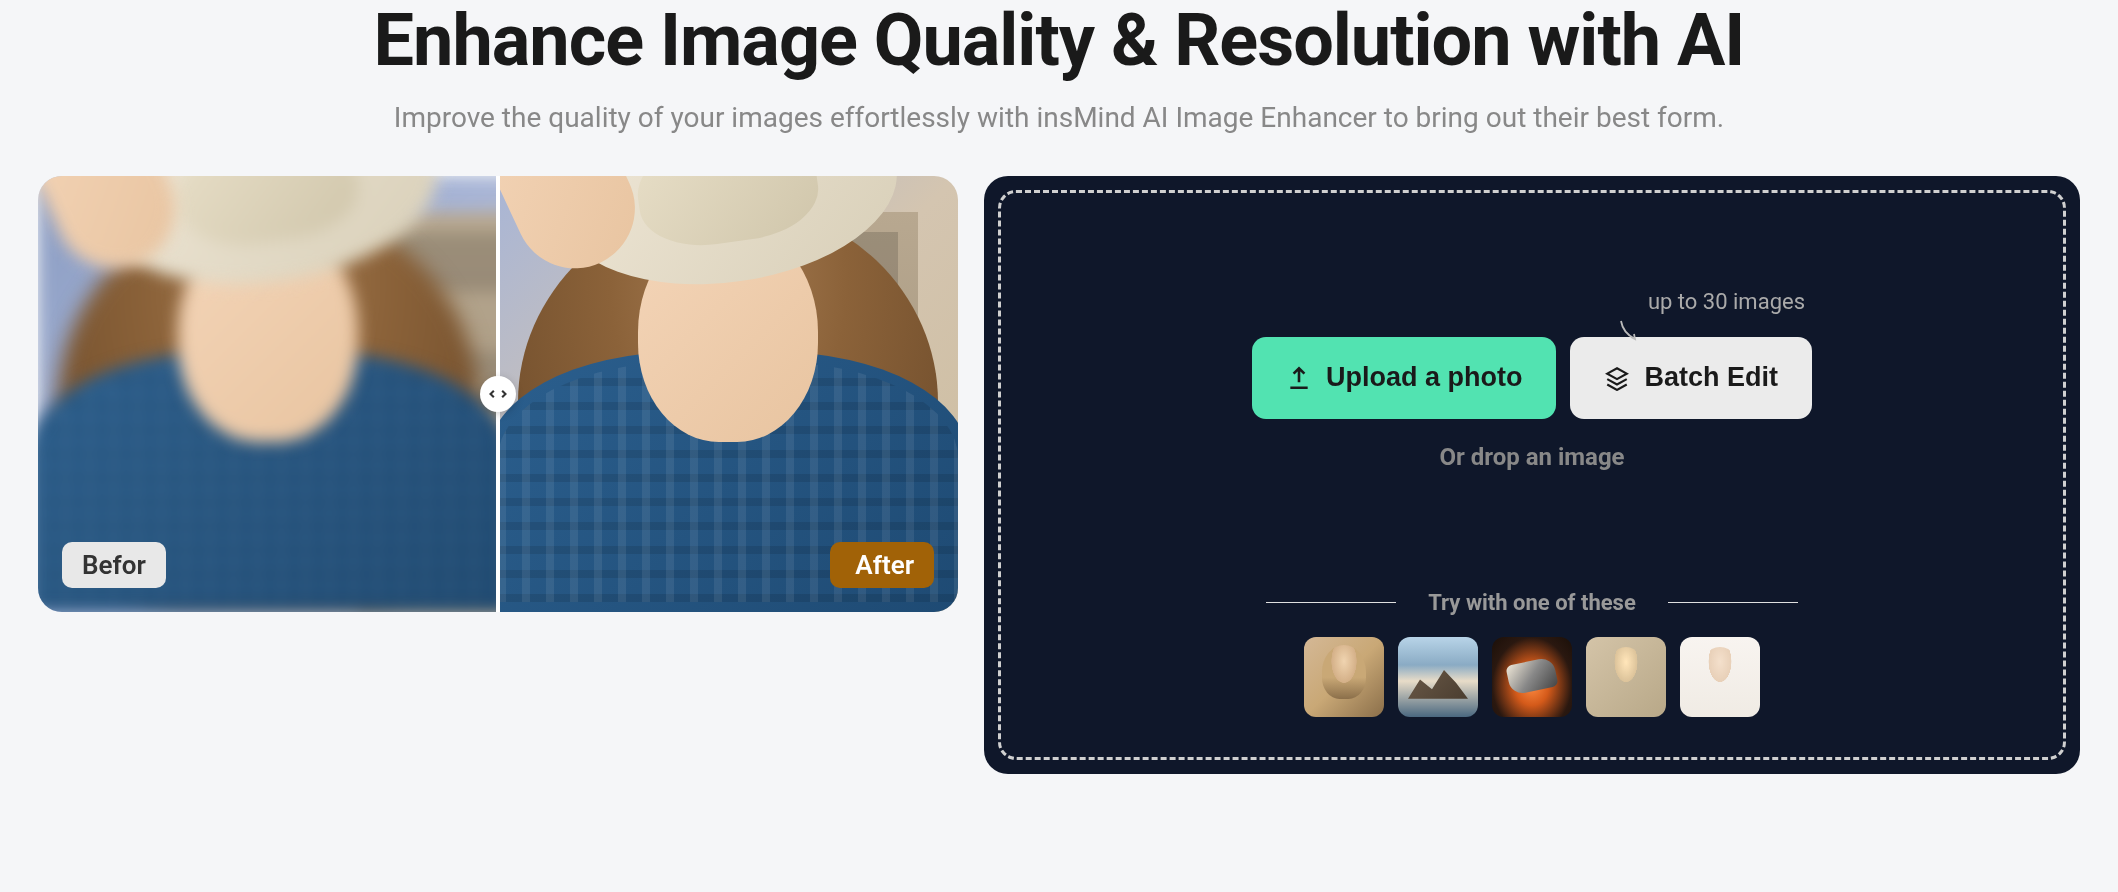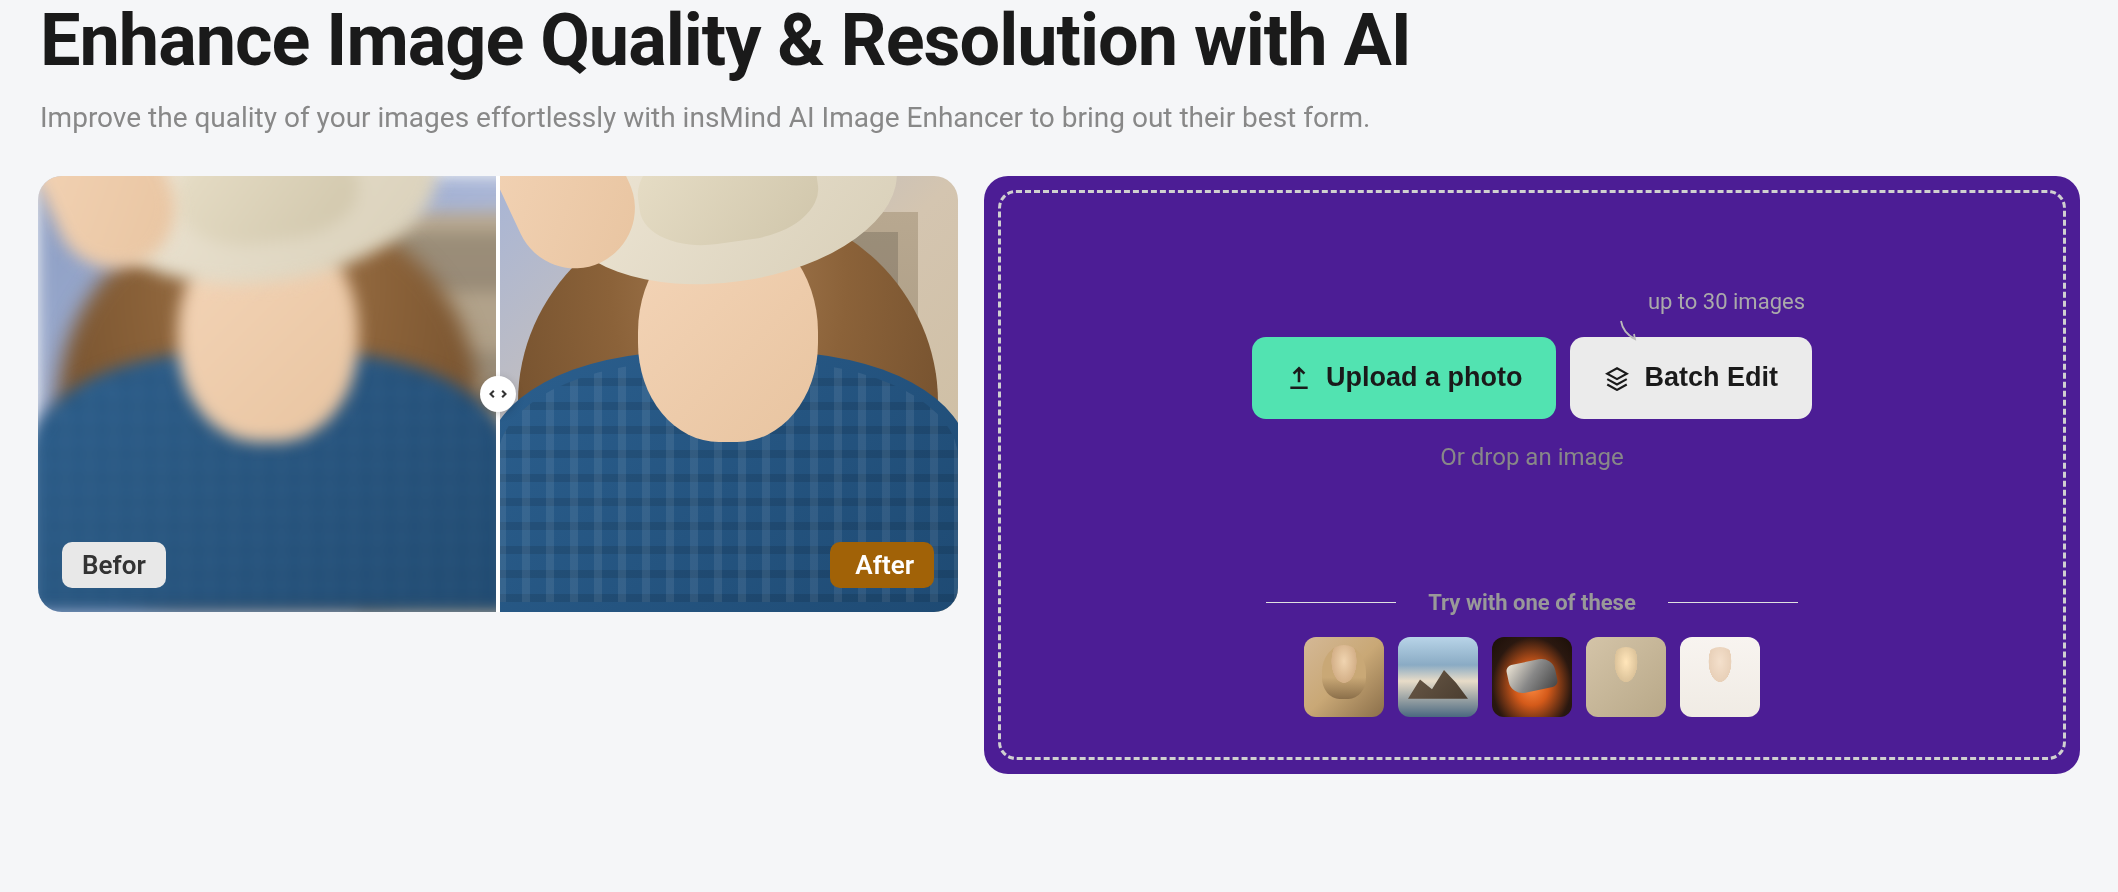--- a/index.html
+++ b/index.html
@@ -1,18 +1,18 @@
 <!DOCTYPE html>
 <html><head>
 <meta charset="utf-8">
 <style>
 * { margin:0; padding:0; box-sizing:border-box; }
 body { font-family:-apple-system,BlinkMacSystemFont,'Segoe UI',Roboto,sans-serif; background:#f5f6f8; width:2118px; height:892px; overflow:hidden; }
 .container { width:100%; padding:0 40px; }
-.header { text-align:left; padding-top:0; }
+.header { text-align:center; padding-top:0; }
 .title { font-size:72px; font-weight:700; color:#1a1a1a; line-height:1.15; letter-spacing:-1px; }
 .subtitle { font-size:28px; color:#888; margin-top:18px; font-weight:400; }
 .content { display:flex; gap:26px; margin-top:42px; justify-content:center; }
 .preview { position:relative; width:920px; height:436px; border-radius:24px; overflow:hidden; flex-shrink:0; }
 .preview-img { position:absolute; inset:0; }
 .before-side { position:absolute; left:0; top:0; width:50%; height:100%; overflow:hidden; }
 .after-side { position:absolute; right:0; top:0; width:50%; height:100%; overflow:hidden; }
 .img-bg { width:920px; height:612px; background:linear-gradient(135deg,#8b9dc3 0%,#a8b5d6 30%,#d4c5b0 60%,#c9b896 100%); position:absolute; }
 .before-side .img-bg { filter:blur(8px); left:0; }
 .after-side .img-bg { right:0; }
@@ -33,31 +33,31 @@
 .before-side .arm { filter:blur(8px); }
 .sweater { position:absolute; bottom:0; left:50%; transform:translateX(-50%); width:480px; height:260px; background:linear-gradient(135deg,#2b5f8e 0%,#1e4a73 100%); border-radius:40% 40% 0 0; z-index:1; }
 .sweater::before { content:''; position:absolute; inset:10px; background:repeating-linear-gradient(90deg,rgba(255,255,255,0.08) 0px,rgba(255,255,255,0.08) 8px,transparent 8px,transparent 24px),repeating-linear-gradient(0deg,rgba(0,0,0,0.1) 0px,rgba(0,0,0,0.1) 8px,transparent 8px,transparent 24px); border-radius:inherit; }
 .before-side .sweater { filter:blur(8px); }
 .divider { position:absolute; left:50%; top:0; bottom:0; width:4px; background:#fff; transform:translateX(-50%); z-index:10; }
 .slider-handle { position:absolute; left:50%; top:50%; transform:translate(-50%,-50%); width:36px; height:36px; background:#fff; border-radius:50%; z-index:11; display:flex; align-items:center; justify-content:center; box-shadow:0 2px 8px rgba(0,0,0,0.2); cursor:ew-resize; }
 .slider-handle svg { width:20px; height:20px; }
 .label { position:absolute; bottom:24px; padding:8px 20px; border-radius:10px; font-size:26px; font-weight:600; z-index:12; }
 .label-before { left:24px; background:#e8e8e8; color:#333; }
 .label-after { right:24px; background:#a16207; color:#fff;padding-left:25px; }
-.upload-panel { width:1096px; height:598px; background:#4c1d95; border-radius:24px; padding:14px; flex-shrink:0; }
+.upload-panel { width:1096px; height:598px; background:#0f172a; border-radius:24px; padding:14px; flex-shrink:0; }
 .upload-inner { width:100%; height:100%; border:3px dashed #d0d0d0; border-radius:18px; position:relative; display:flex; flex-direction:column; align-items:center; }
 .hint { position:absolute; top:96px; right:258px; font-size:22px; color:#aaa; }
 .hint-arrow { position:absolute; top:124px; right:420px; }
 .hint-arrow svg { width:28px; height:28px; }
 .buttons { display:flex; gap:14px; margin-top:144px; }
 .btn { height:82px; padding:0 34px; border:none; border-radius:14px; font-size:27px; font-weight:600; display:flex; align-items:center; gap:14px; cursor:pointer; }
 .btn-upload { background:#52e3b1; color:#1a1a1a;text-align:right; }
 .btn-batch { background:#ebebeb; color:#1a1a1a; }
 .btn svg { width:26px; height:26px; }
-.drop-text { font-size:24px; color:#888; margin-top:24px; }
+.drop-text { font-size:24px; color:#888; margin-top:24px;font-weight:bold; }
 .samples-section { margin-top:auto; margin-bottom:40px; width:100%; display:flex; flex-direction:column; align-items:center; }
 .samples-label { font-size:22px; color:#999; position:relative; padding:0 32px;font-weight:bold; }
 .samples-label::before,.samples-label::after { content:''; position:absolute; top:50%; width:130px; height:1px; background:#e0e0e0; }
 .samples-label::before { right:100%; }
 .samples-label::after { left:100%; }
 .samples { display:flex; gap:14px; margin-top:22px; }
 .sample { width:80px; height:80px; border-radius:12px; overflow:hidden; cursor:pointer; position:relative; }
 .sample-1 { background:linear-gradient(135deg,#d4b896 0%,#c9a876 50%,#8b6f4a 100%); }
 .sample-1::after { content:''; position:absolute; top:8px; left:50%; transform:translateX(-50%); width:44px; height:54px; background:radial-gradient(ellipse at 50% 30%,#f0d4b0 0%,#d4b088 40%,transparent 41%),linear-gradient(180deg,#c9a876 60%,#8b6f4a 100%); border-radius:50% 50% 40% 40%; }
 .sample-2 { background:linear-gradient(180deg,#b8d4e8 0%,#8aabc4 35%,#e8dcc8 55%,#4a6880 100%); }

